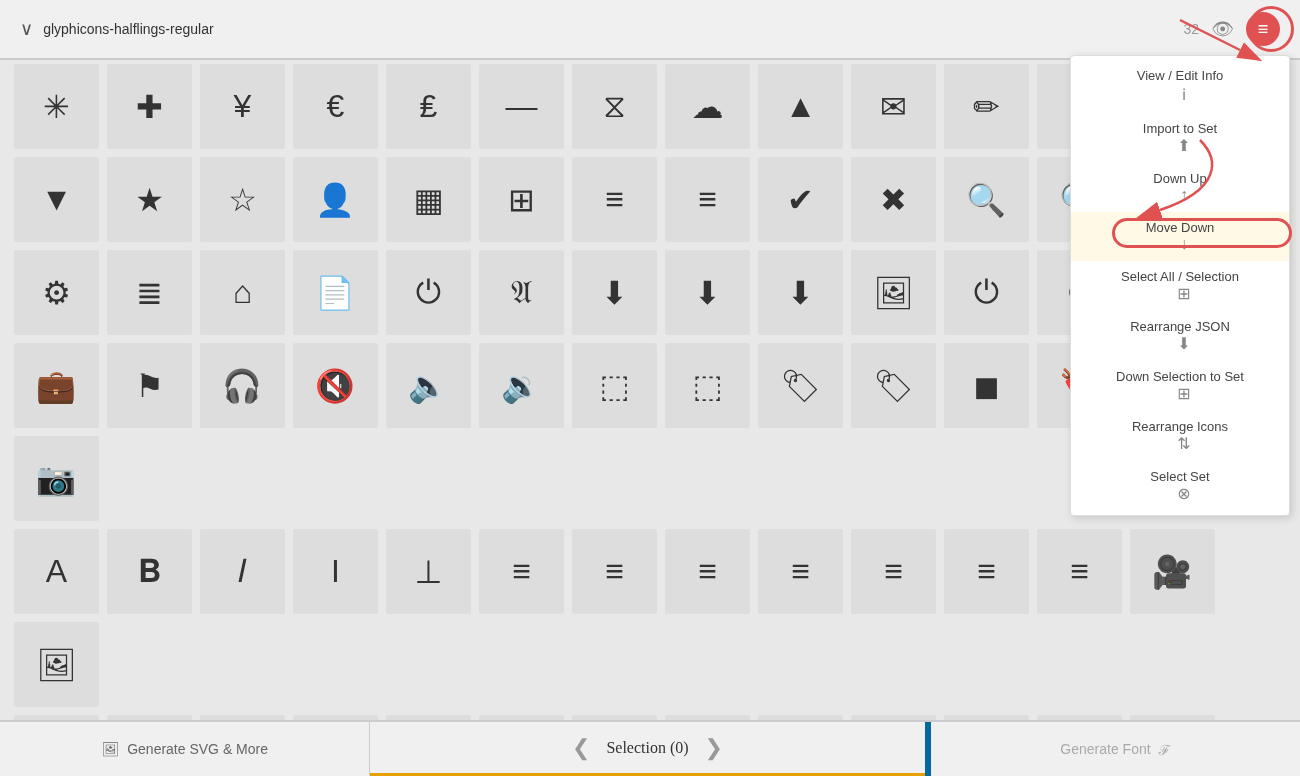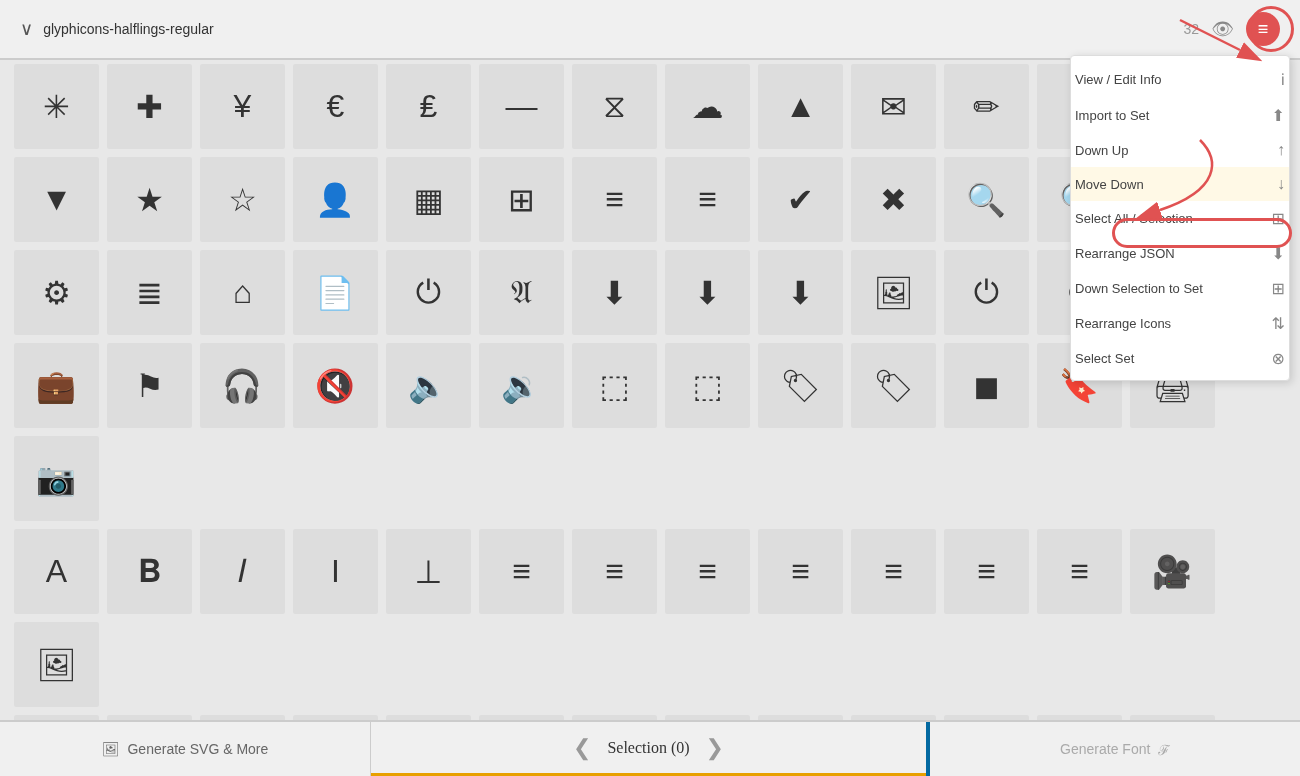--- a/index.html
+++ b/index.html
@@ -73,25 +73,26 @@
       border-radius: 4px;
       box-shadow: 2px 2px 8px rgba(0,0,0,0.15);
       z-index: 100;
       min-width: 220px;
       padding: 4px 0;
     }
     .dropdown-item {
       display: flex;
       align-items: center;
       justify-content: space-between;
-      padding: 8px 4px;
+      padding: 8px 18px;
       font-size: 13px;
       color: #444;
       cursor: pointer;
       white-space: nowrap;
+      flex-direction: column;
     }
     .dropdown-item .item-icon {
       color: #888;
       font-size: 16px;
       margin-left: 8px;
     }
     .dropdown-item.highlighted {
       background: #fff9e6;
     }
 
@@ -164,21 +165,21 @@
       cursor: pointer;
     }
     .bottom-right {
       flex: 1;
       display: flex;
       align-items: center;
       justify-content: center;
       gap: 8px;
       font-size: 14px;
       color: #aaa;
-      border-left: 4px solid #0369a1;
+      border-left: 6px solid #0369a1;
       height: 100%;
     }
 
     
     .annotation-svg {
       position: absolute;
       top: 0;
       right: 0;
       width: 300px;
       height: 260px;

